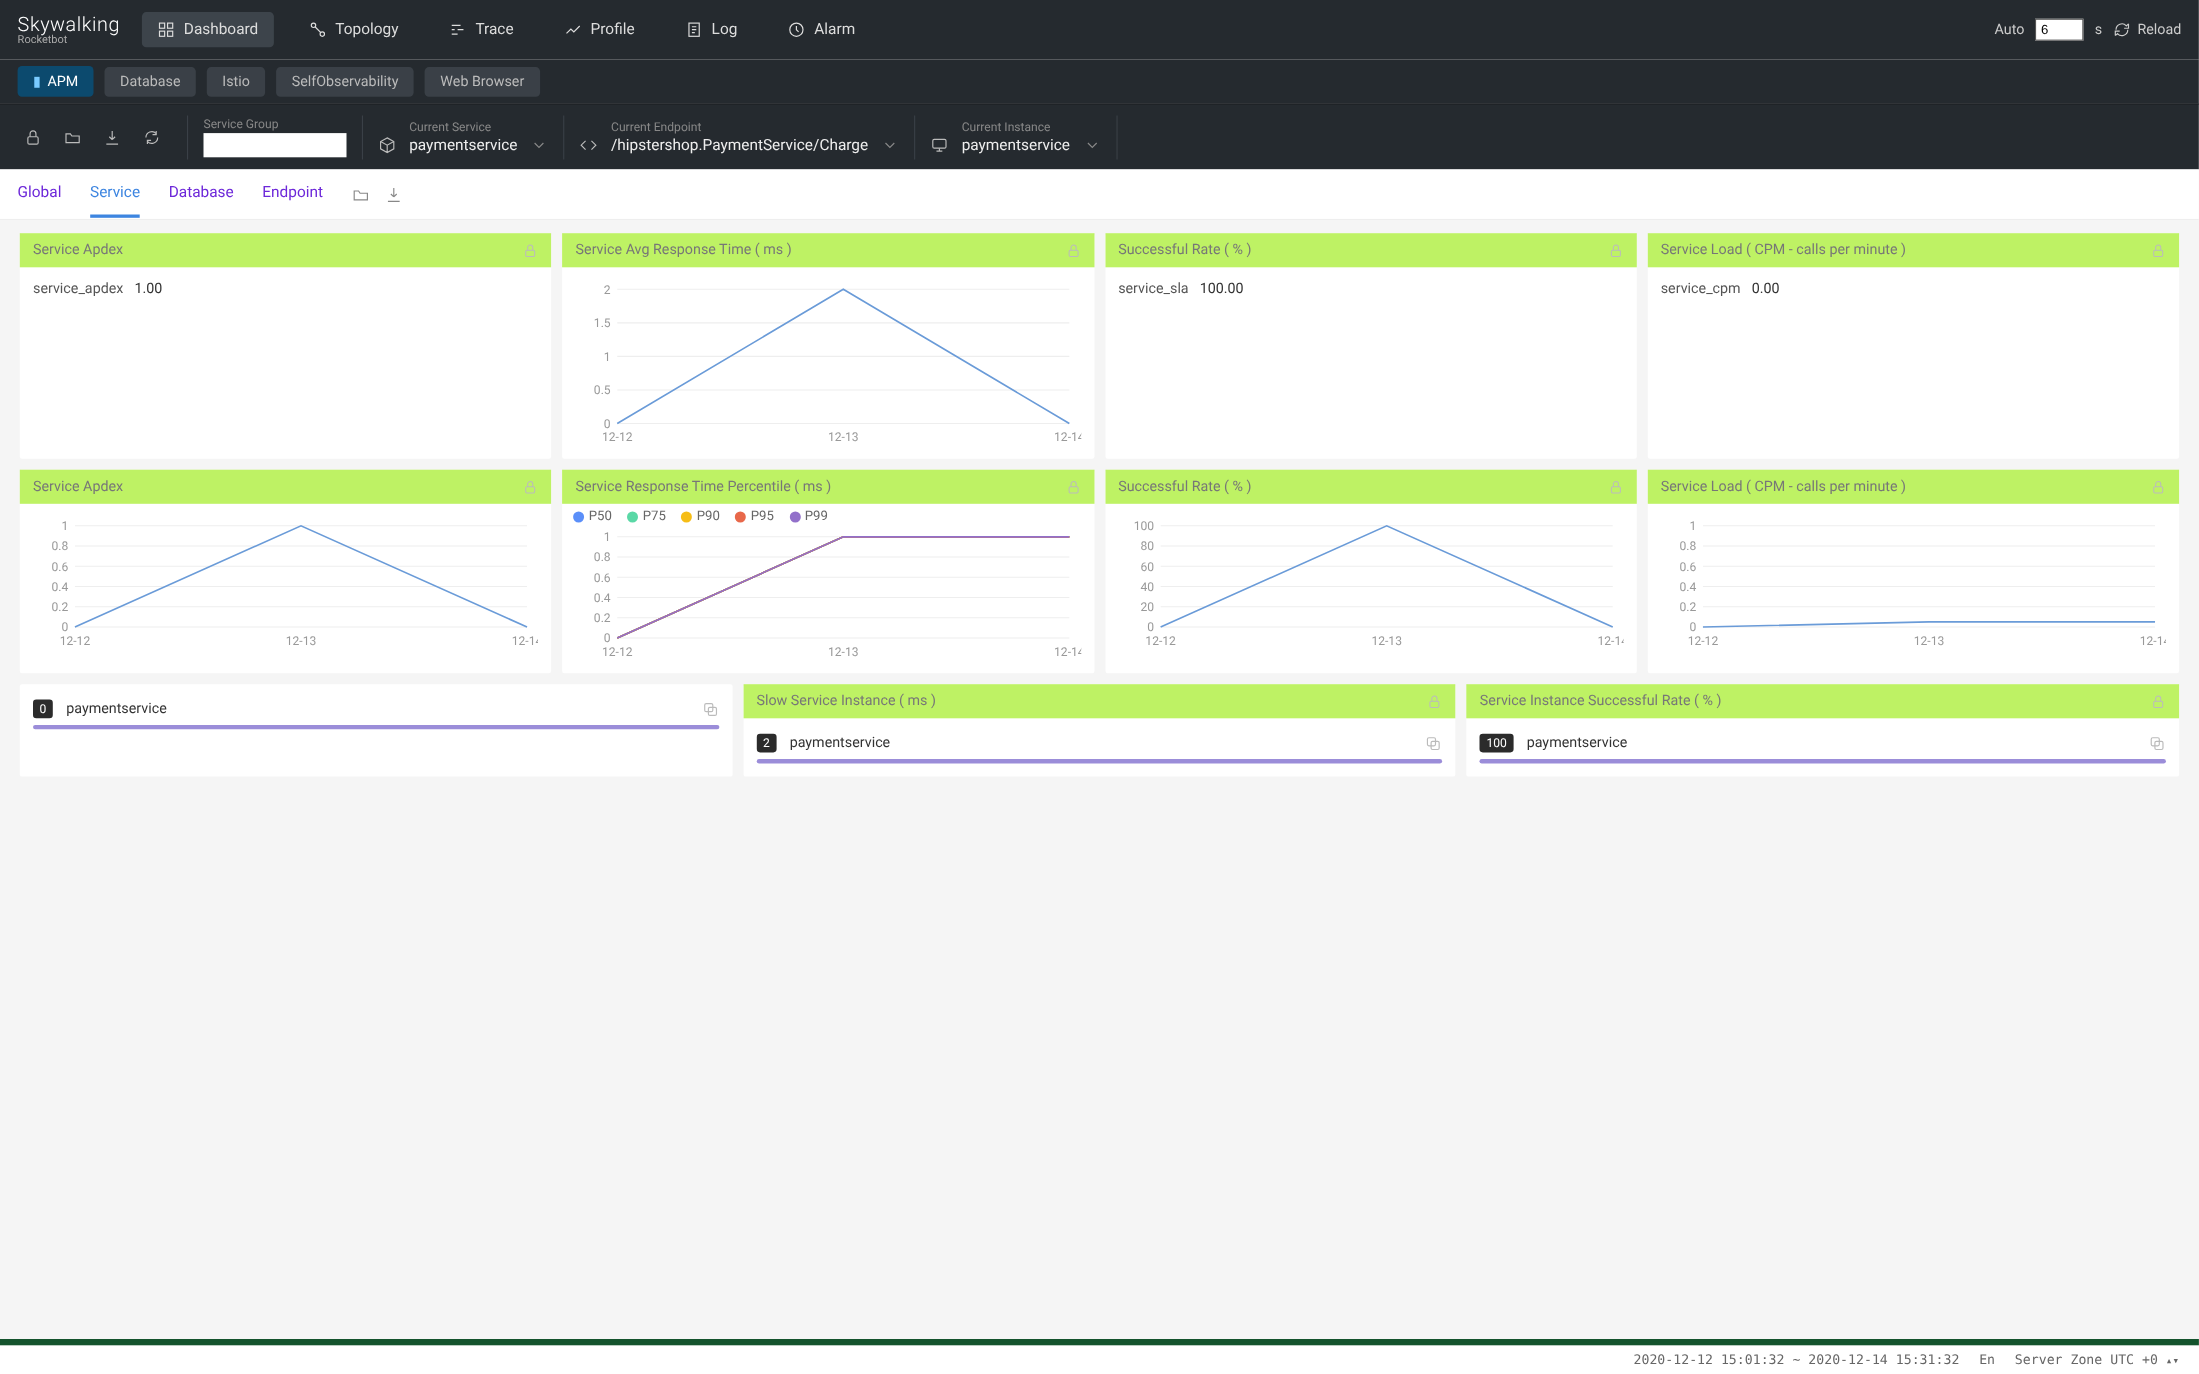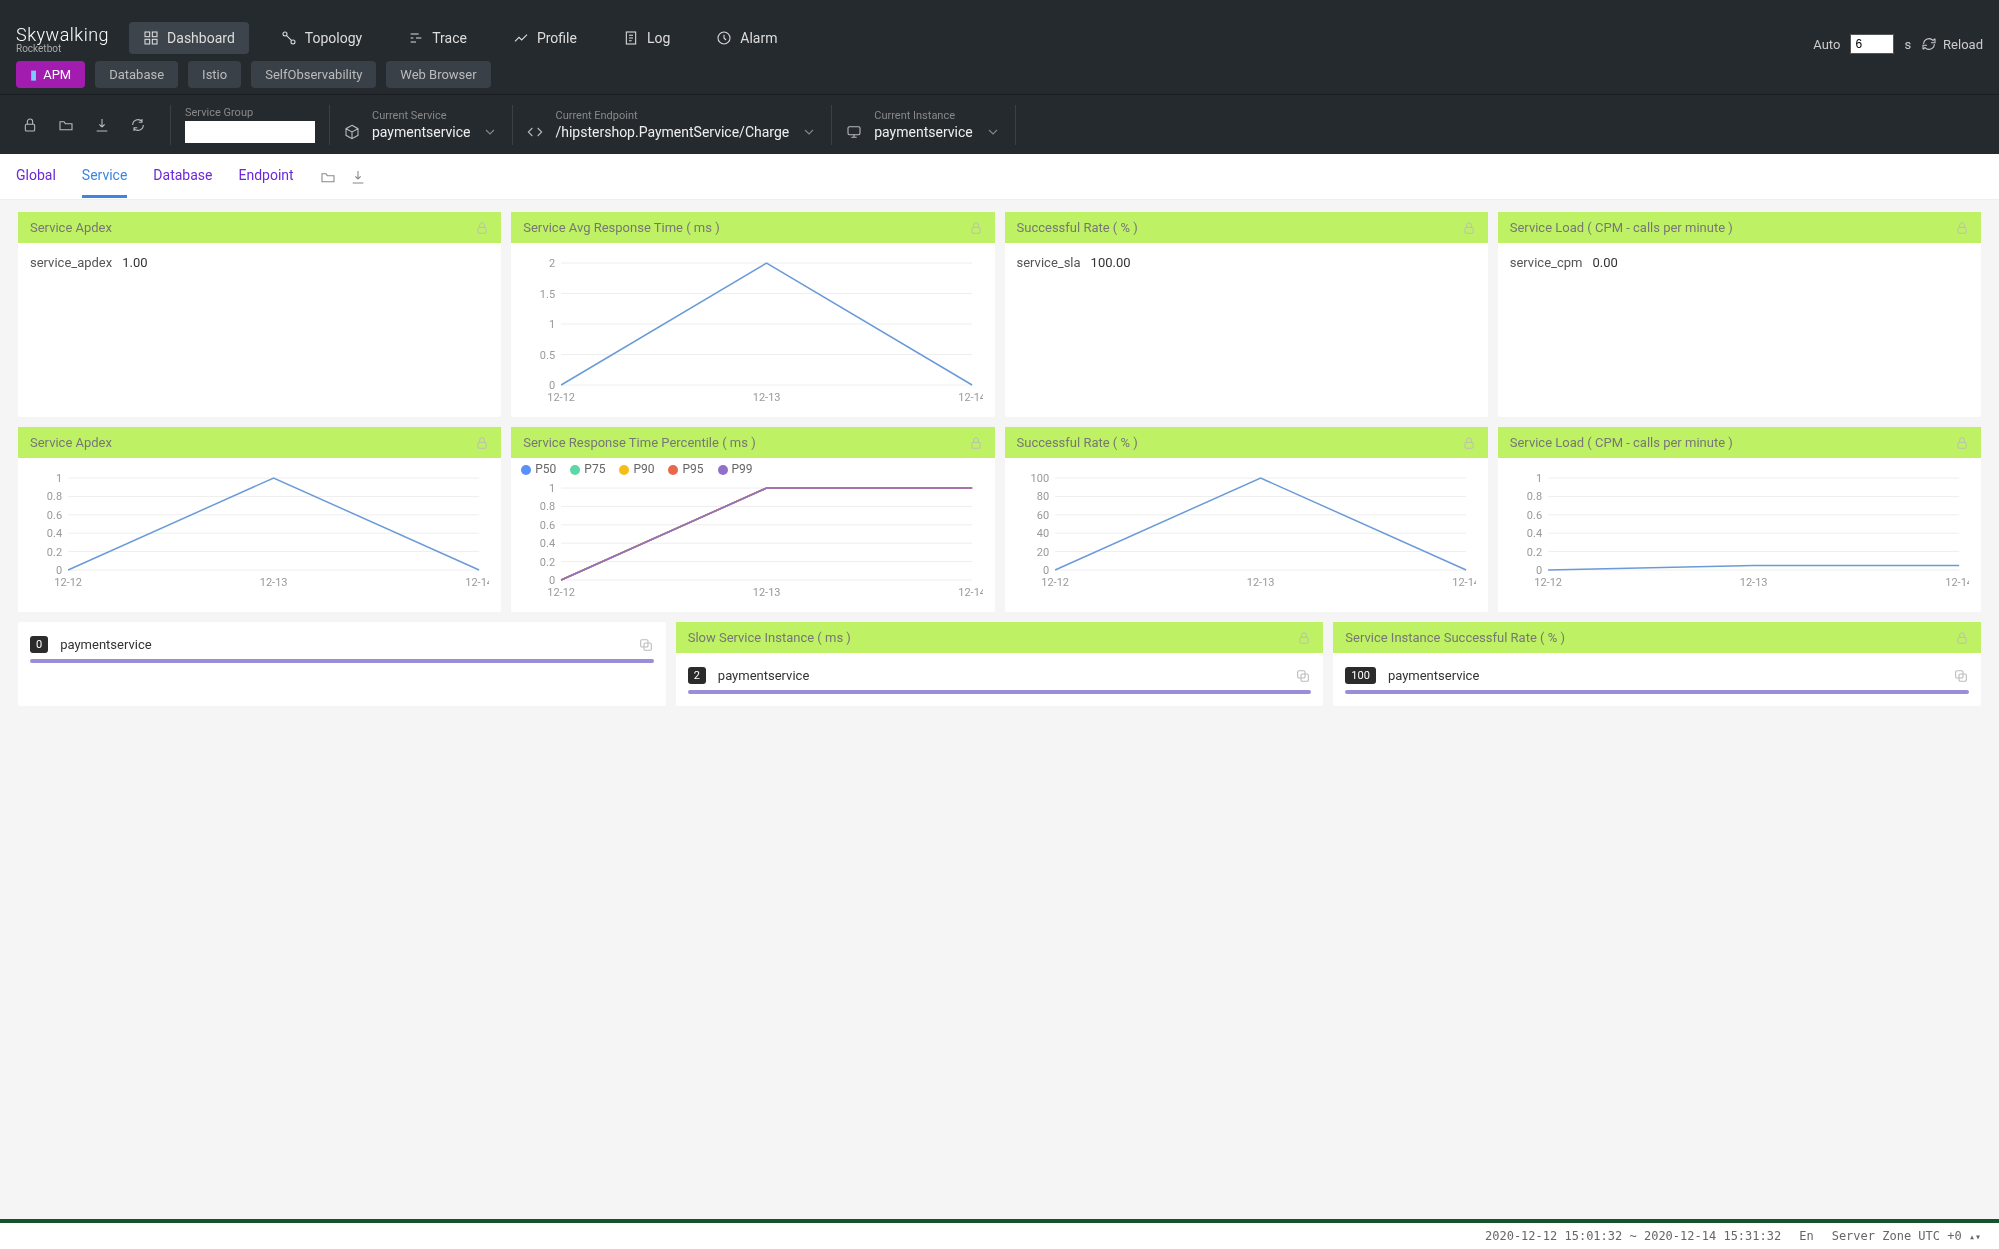--- a/index.html
+++ b/index.html
@@ -1,29 +1,29 @@
 <!DOCTYPE html>
 <html><head>
 <meta charset="utf-8">
 <style>
 * { box-sizing: border-box; margin: 0; padding: 0; }
 body { font-family: -apple-system, BlinkMacSystemFont, "Segoe UI", Roboto, sans-serif; font-size: 13px; color: #333; background: #f5f5f5; width: 1999px; }
-.topbar { background: #252a2f; color: #ccc; height: 54px; display: flex; align-items: flex-end; padding: 0 16px; }
+.topbar { background: #252a2f; color: #ccc; height: 54px; display: flex; align-items: center; padding: 0 16px; }
 .logo { display: flex; flex-direction: column; margin-right: 20px; }
 .logo-main { font-size: 18px; font-weight: 300; color: #fff; letter-spacing: 0.5px; }
 .logo-sub { font-size: 10px; color: #aaa; margin-top: -2px; }
 .nav { display: flex; gap: 18px; }
 .nav-item { display: flex; align-items: center; gap: 8px; padding: 8px 14px; border-radius: 4px; color: #ddd; cursor: pointer; font-size: 14px; }
 .nav-item.active { background: #3d444b; }
 .topbar-right { margin-left: auto; display: flex; align-items: center; gap: 10px; color: #ccc; font-size: 13px; }
 .auto-input { width: 44px; background: #fff; border: 1px solid #555; padding: 2px 4px; font-size: 12px; }
 .reload-btn { display: flex; align-items: center; gap: 6px; cursor: pointer; }
 .subnav { background: #252a2f; height: 40px; display: flex; align-items: center; padding: 0 16px; gap: 10px; }
 .subnav-item { padding: 6px 14px; color: #bbb; border-radius: 4px; cursor: pointer; font-size: 13px; background: #3a4047; }
-.subnav-item.active { background: #a21caf; color: #fff; }
+.subnav-item.active { background: #0c4a6e; color: #fff; }
 .context { background: #252a2f; height: 60px; display: flex; align-items: center; padding: 0 12px; gap: 0; border-top: 1px solid #1a1d21; }
 .ctx-icons { display: flex; gap: 20px; padding: 0 10px; }
 .ctx-icon { color: #bbb; cursor: pointer; }
 .ctx-sep { width: 1px; height: 40px; background: #3a4047; margin: 0 14px; }
 .ctx-group { display: flex; align-items: flex-end; gap: 12px; }
 .ctx-label { font-size: 11px; color: #888; }
 .ctx-value { font-size: 14px; color: #eee; }
 .ctx-input { background: #fff; border: none; padding: 4px 8px; width: 130px; font-size: 12px; }
 .ctx-stack { display: flex; flex-direction: column; gap: 2px; }
 .chev { color: #888; cursor: pointer; }
@@ -40,21 +40,21 @@
 .kv-key { color: #555; }
 .kv-val { color: #333; }
 .chart { width: 100%; height: 150px; }
 .chart-sm { height: 120px; }
 .legend { display: flex; gap: 14px; font-size: 12px; color: #666; padding: 4px 10px; }
 .legend-dot { width: 10px; height: 10px; border-radius: 50%; display: inline-block; margin-right: 4px; vertical-align: middle; }
 .row-item { display: flex; align-items: center; gap: 12px; padding: 2px 0; }
 .badge { background: #2b2b2b; color: #fff; font-size: 11px; padding: 2px 6px; border-radius: 3px; min-width: 16px; text-align: center; }
 .row-bar { height: 4px; background: #9b8dd9; margin-top: 4px; border-radius: 2px; }
 .copy-icon { margin-left: auto; color: #bbb; cursor: pointer; }
-.footer { position: fixed; bottom: 0; left: 0; right: 0; background: #fff; border-top: 4px solid #14532d; padding: 6px 18px; display: flex; justify-content: flex-end; align-items: center; gap: 18px; font-size: 12px; color: #666; font-family: monospace; }
+.footer { position: fixed; bottom: 0; left: 0; right: 0; background: #fff; border-top: 6px solid #14532d; padding: 6px 18px; display: flex; justify-content: flex-end; align-items: center; gap: 18px; font-size: 12px; color: #666; font-family: monospace; }
 svg { display: block; }
 .icon { width: 16px; height: 16px; fill: none; stroke: currentColor; stroke-width: 1.6; }
 </style>
 </head>
 <body>
 
 <div class="topbar">
   <div class="logo">
     <span class="logo-main">Skywalking</span>
     <span class="logo-sub">Rocketbot</span>

